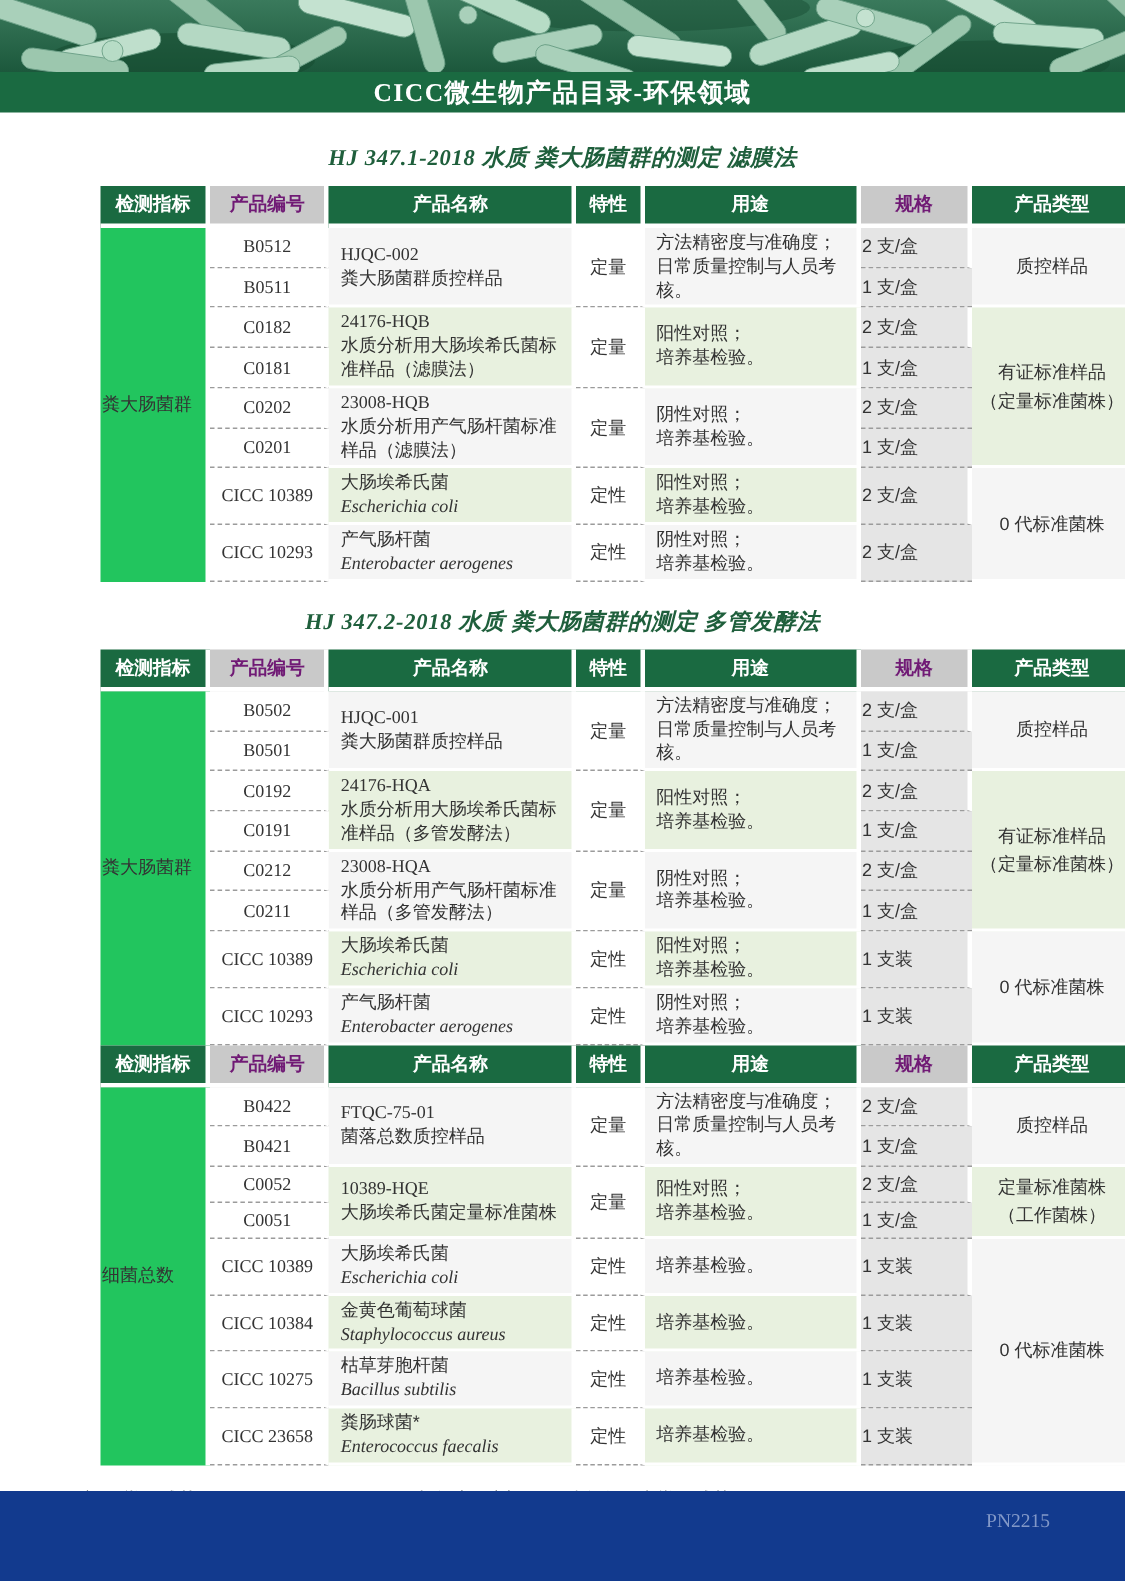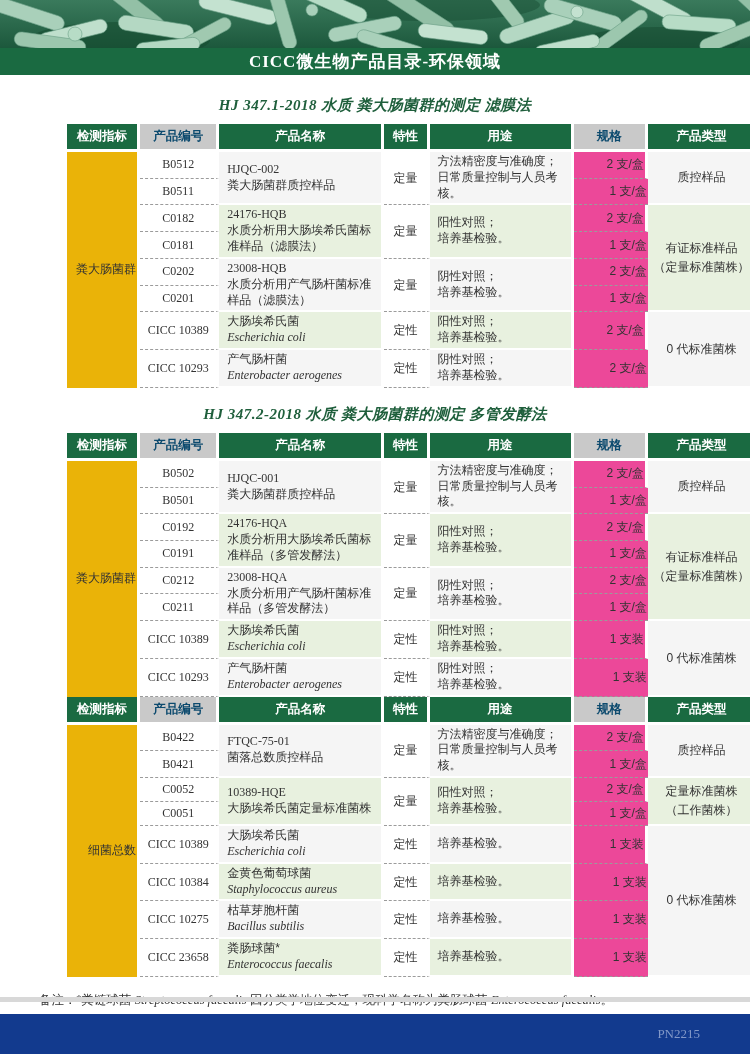--- a/index.html
+++ b/index.html
@@ -27,43 +27,43 @@
     width:100%; border-collapse:separate; border-spacing:0;
     table-layout:fixed; font-size:12px; color:#333;margin-left:36px;
   }
   col.c0{width:73px} col.c1{width:79px} col.c2{width:165px}
   col.c3{width:45px} col.c4{width:144px} col.c5{width:74px} col.c6{width:107px}
   th {
     height:21px; padding:2px 1px; font-size:12.5px; font-weight:bold;
     border-right:3px solid #fff; border-bottom:3px solid #fff; text-align:center;
   }
   th.hg { background:#1a6a41; color:#ffffff; }
-  th.hd { background:#c9c9c9; color:#0c4a6e; }
+  th.hd { background:#c9c9c9; color:#701a75; }
   th:last-child { border-right:none; }
   td { border-right:3px solid #fff; vertical-align:middle; }
   td:last-child { border-right:none; }
-  td.indicator { background:#eab308; text-align:right; color:#333; }
+  td.indicator { background:#22c55e; text-align:left; color:#333; }
   td.code {
     text-align:center; font-family:"Liberation Serif", serif; font-size:12px;
     height:21px; border-bottom:1px dashed #9b9b9b; background:#fff;
   }
   td.code.tall { height:33px; }
   td.trait { text-align:center; border-bottom:1px dashed #9b9b9b; background:#fff; }
-  td.spec  { text-align:right; border-bottom:1px dashed #9b9b9b; background:#ec4899; }
+  td.spec  { text-align:left; border-bottom:1px dashed #9b9b9b; background:#e5e5e5; }
   td.name, td.usage { padding:2px 8px; line-height:1.32; border-bottom:2px solid #fff; }
   td.type  { text-align:center; line-height:1.55; border-bottom:2px solid #fff; }
   .shade-gray  { background:#f5f5f5; }
   .shade-green { background:#e8f1df; }
   .latin { font-family:"Liberation Serif", serif; }
   .em { font-style:italic; font-family:"Liberation Serif", serif; }
   
   .note { margin:15px 0 0 8px; font-size:12.5px; color:#333; }
   
   .footer-strip { position:absolute; left:0; right:0; bottom:52px; height:5px; background:#d8d8d8; }
-  .footer-bar { position:absolute; left:0; right:0; bottom:0; height:40px; background:#123a8e; }
+  .footer-bar { position:absolute; left:0; right:0; bottom:0; height:60px; background:#123a8e; }
   .footer-code {
     position:absolute; right:50px; top:12px; color:#8298c8;
     font-family:"Liberation Serif", serif; font-size:13px;
   }
 </style>
 </head>
 <body>
 
 <div class="page">
 

